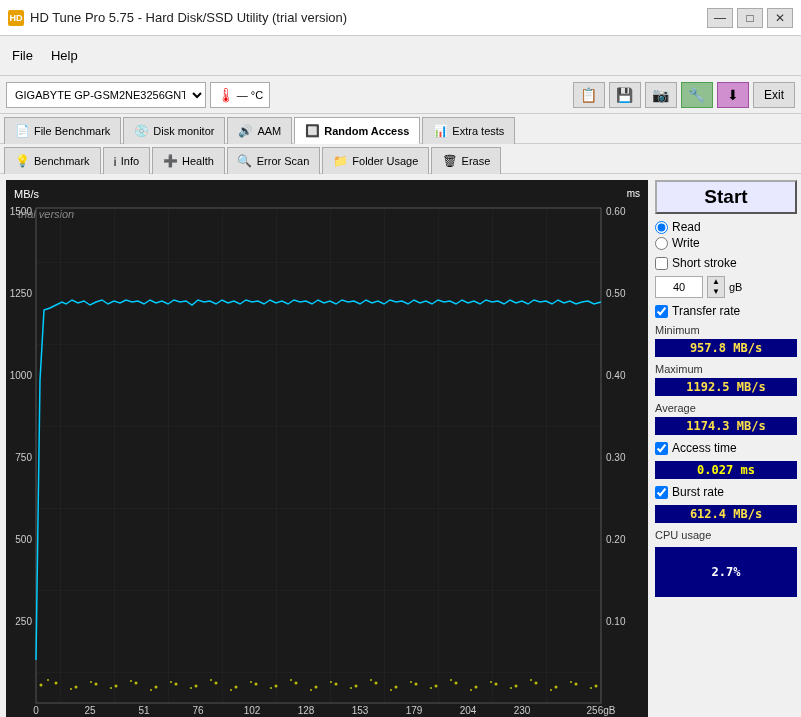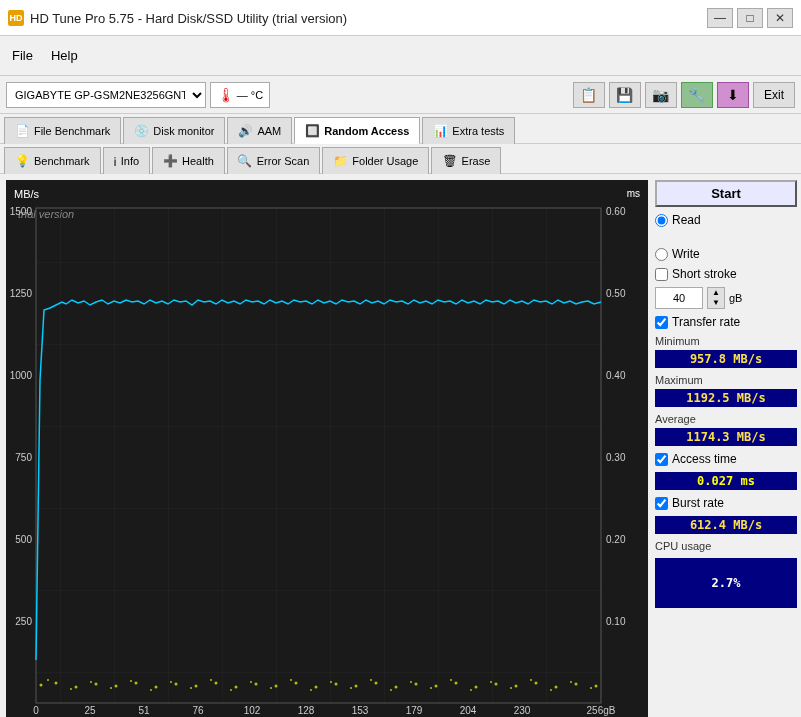--- a/index.html
+++ b/index.html
@@ -1,20 +1,20 @@
 <!DOCTYPE html>
 <html><head>
   <meta charset="utf-8">
   <style>
     * { margin: 0; padding: 0; box-sizing: border-box; }
     body { width: 801px; height: 717px; background: #f0f0f0; font-family: 'Segoe UI', Arial, sans-serif; font-size: 12px; overflow: hidden; }
 
     
     .title-bar { background: #fff; border-bottom: 1px solid #ccc; display: flex; align-items: center; justify-content: space-between; padding: 6px 8px; height: 36px; }
-    .title-bar-left { display: flex; align-items: flex-end; gap: 6px; font-size: 13px; color: #222; }
+    .title-bar-left { display: flex; align-items: center; gap: 6px; font-size: 13px; color: #222; }
     .title-bar-icon { width: 16px; height: 16px; background: #e8a000; border-radius: 2px; display: flex; align-items: center; justify-content: center; color: white; font-size: 9px; font-weight: bold; }
     .title-bar-controls { display: flex; gap: 4px; }
     .title-btn { width: 26px; height: 20px; background: #e0e0e0; border: 1px solid #aaa; display: flex; align-items: center; justify-content: center; cursor: pointer; font-size: 12px; color: #333; }
 
     
     .menu-bar { background: #f0f0f0; border-bottom: 1px solid #ccc; display: flex; align-items: center; padding: 2px 4px; height: 40px; gap: 2px; }
     .menu-item { padding: 2px 8px; cursor: pointer; font-size: 13px; }
 
     
     .toolbar { background: #f0f0f0; border-bottom: 1px solid #ccc; display: flex; align-items: center; padding: 4px 6px; height: 38px; gap: 4px; }
@@ -36,23 +36,23 @@
     .main-content { display: flex; background: #f0f0f0; height: calc(717px - 36px - 24px - 38px - 30px - 30px); }
 
     
     .chart-area { flex: 1; background: #1a1a1a; margin: 6px; margin-right: 3px; position: relative; overflow: hidden; padding-left: 30px; }
     .chart-label-mbs { position: absolute; top: 8px; left: 8px; color: white; font-size: 11px; }
     .chart-label-ms { position: absolute; top: 8px; right: 8px; color: white; font-size: 10px; }
     .chart-label-watermark { position: absolute; top: 28px; left: 12px; color: #888; font-size: 11px; font-style: italic; }
 
     
     .right-panel { width: 150px; padding: 6px 4px; display: flex; flex-direction: column; gap: 6px; }
-    .start-btn { background: #e8e8ff; border: 2px outset #aaa; padding: 4px 7px; font-size: 13px; font-weight: bold; cursor: pointer; text-align: center; width: 100%; }
-    
-    .radio-group { display: flex; flex-direction: column; gap: 20px; }
+    .start-btn { background: #e8e8ff; border: 2px outset #aaa; padding: 4px 7px; font-size: 19px; font-weight: bold; cursor: pointer; text-align: center; width: 100%; }
+    
+    .radio-group { display: flex; flex-direction: column; gap: 2px; }
     .radio-item { display: flex; align-items: center; gap: 4px; font-size: 12px; cursor: pointer; }
     .radio-input { width: 13px; height: 13px; }
     
     .checkbox-item { display: flex; align-items: center; gap: 4px; font-size: 12px; cursor: pointer; }
     .check-input { width: 13px; height: 13px; }
     
     .stroke-row { display: flex; align-items: center; gap: 4px; }
     .stroke-input { width: 48px; height: 22px; border: 1px solid #aaa; text-align: center; font-size: 11px; }
     .stroke-spinner { display: flex; flex-direction: column; border: 1px solid #aaa; }
     .spin-btn { width: 16px; height: 10px; background: #e0e0e0; border: none; font-size: 8px; cursor: pointer; display: flex; align-items: center; justify-content: center; line-height: 1; }

